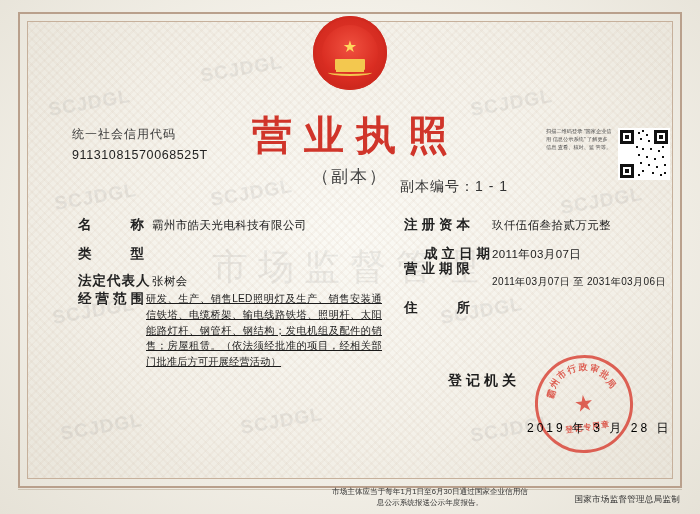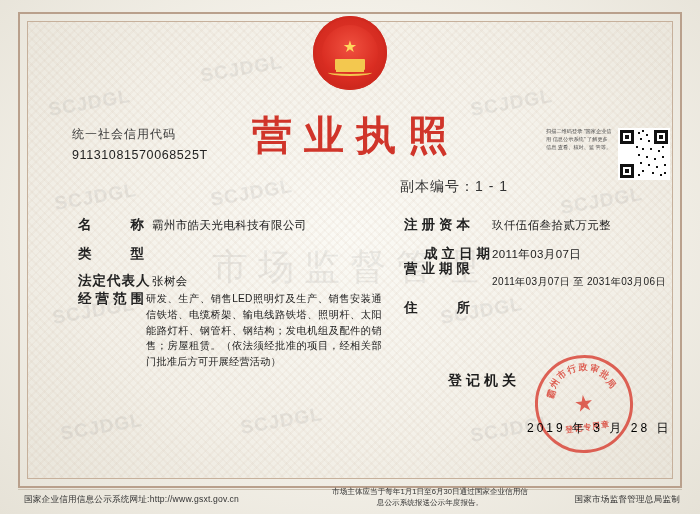--- a/index.html
+++ b/index.html
@@ -114,21 +114,21 @@
   
   .field-label{
     position:absolute;font-size:13.5px;color:#222;letter-spacing:4px;font-weight:bold;
     font-family:"DejaVu Serif", serif;
   }
   .field-value{
     position:absolute;font-size:11.5px;color:#1b1b1b;letter-spacing:.4px;
   }
   .scope{
     position:absolute;left:146px;top:291px;width:236px;
-    font-size:10.2px;line-height:1.55;color:#1b1b1b;letter-spacing:.2px;text-align:justify;
+    font-size:10.2px;line-height:1.55;color:#1b1b1b;letter-spacing:.2px;text-align:justify;text-decoration:underline;
   }
   
   .registry{
     position:absolute;left:448px;top:372px;font-size:14px;font-weight:bold;
     letter-spacing:4px;color:#1b1b1b;font-family:"DejaVu Serif", serif;
   }
   .date-line{
     position:absolute;left:527px;top:420px;font-size:12px;color:#000000;letter-spacing:3px;
   }
   .seal{
@@ -185,20 +185,21 @@
 
   <div class="emblem">
     <div class="inner">
       <div class="star">★</div>
       <div class="ears"></div>
       <div class="gate"></div>
     </div>
   </div>
 
   <div class="title">营业执照</div>
+  <div class="subtitle">（副本）</div>
 
   <div class="code-label">统一社会信用代码</div>
   <div class="code-value">91131081570068525T</div>
 
   <div class="qr-note">扫描二维码登录
 "国家企业信用
 信息公示系统"
 了解更多信息
 查看、核对、监
 管等。</div>
@@ -276,16 +277,15 @@
       <span style="transform:rotate(24deg) translate(-4px,-43px);">审</span>
       <span style="transform:rotate(42deg) translate(-4px,-42px);">批</span>
       <span style="transform:rotate(60deg) translate(-4px,-40px);">局</span>
       <span style="transform:translate(-22px,18px);font-size:8px;letter-spacing:1px;">登记专用章</span>
     </div>
   </div>
 
   <div class="date-line">2019 年  3 月  28 日</div>
 
   <div class="divider-bottom"></div>
-  <div class="footer-left">国家企业信用信息公示系统网址:http://www.gsxt.gov.cn</div>
   <div class="footer-center">市场主体应当于每年1月1日至6月30日通过国家企业信用信息公示系统报送公示年度报告。</div>
   <div class="footer-right">国家市场监督管理总局监制</div>
 </div>
 
 </body></html>

